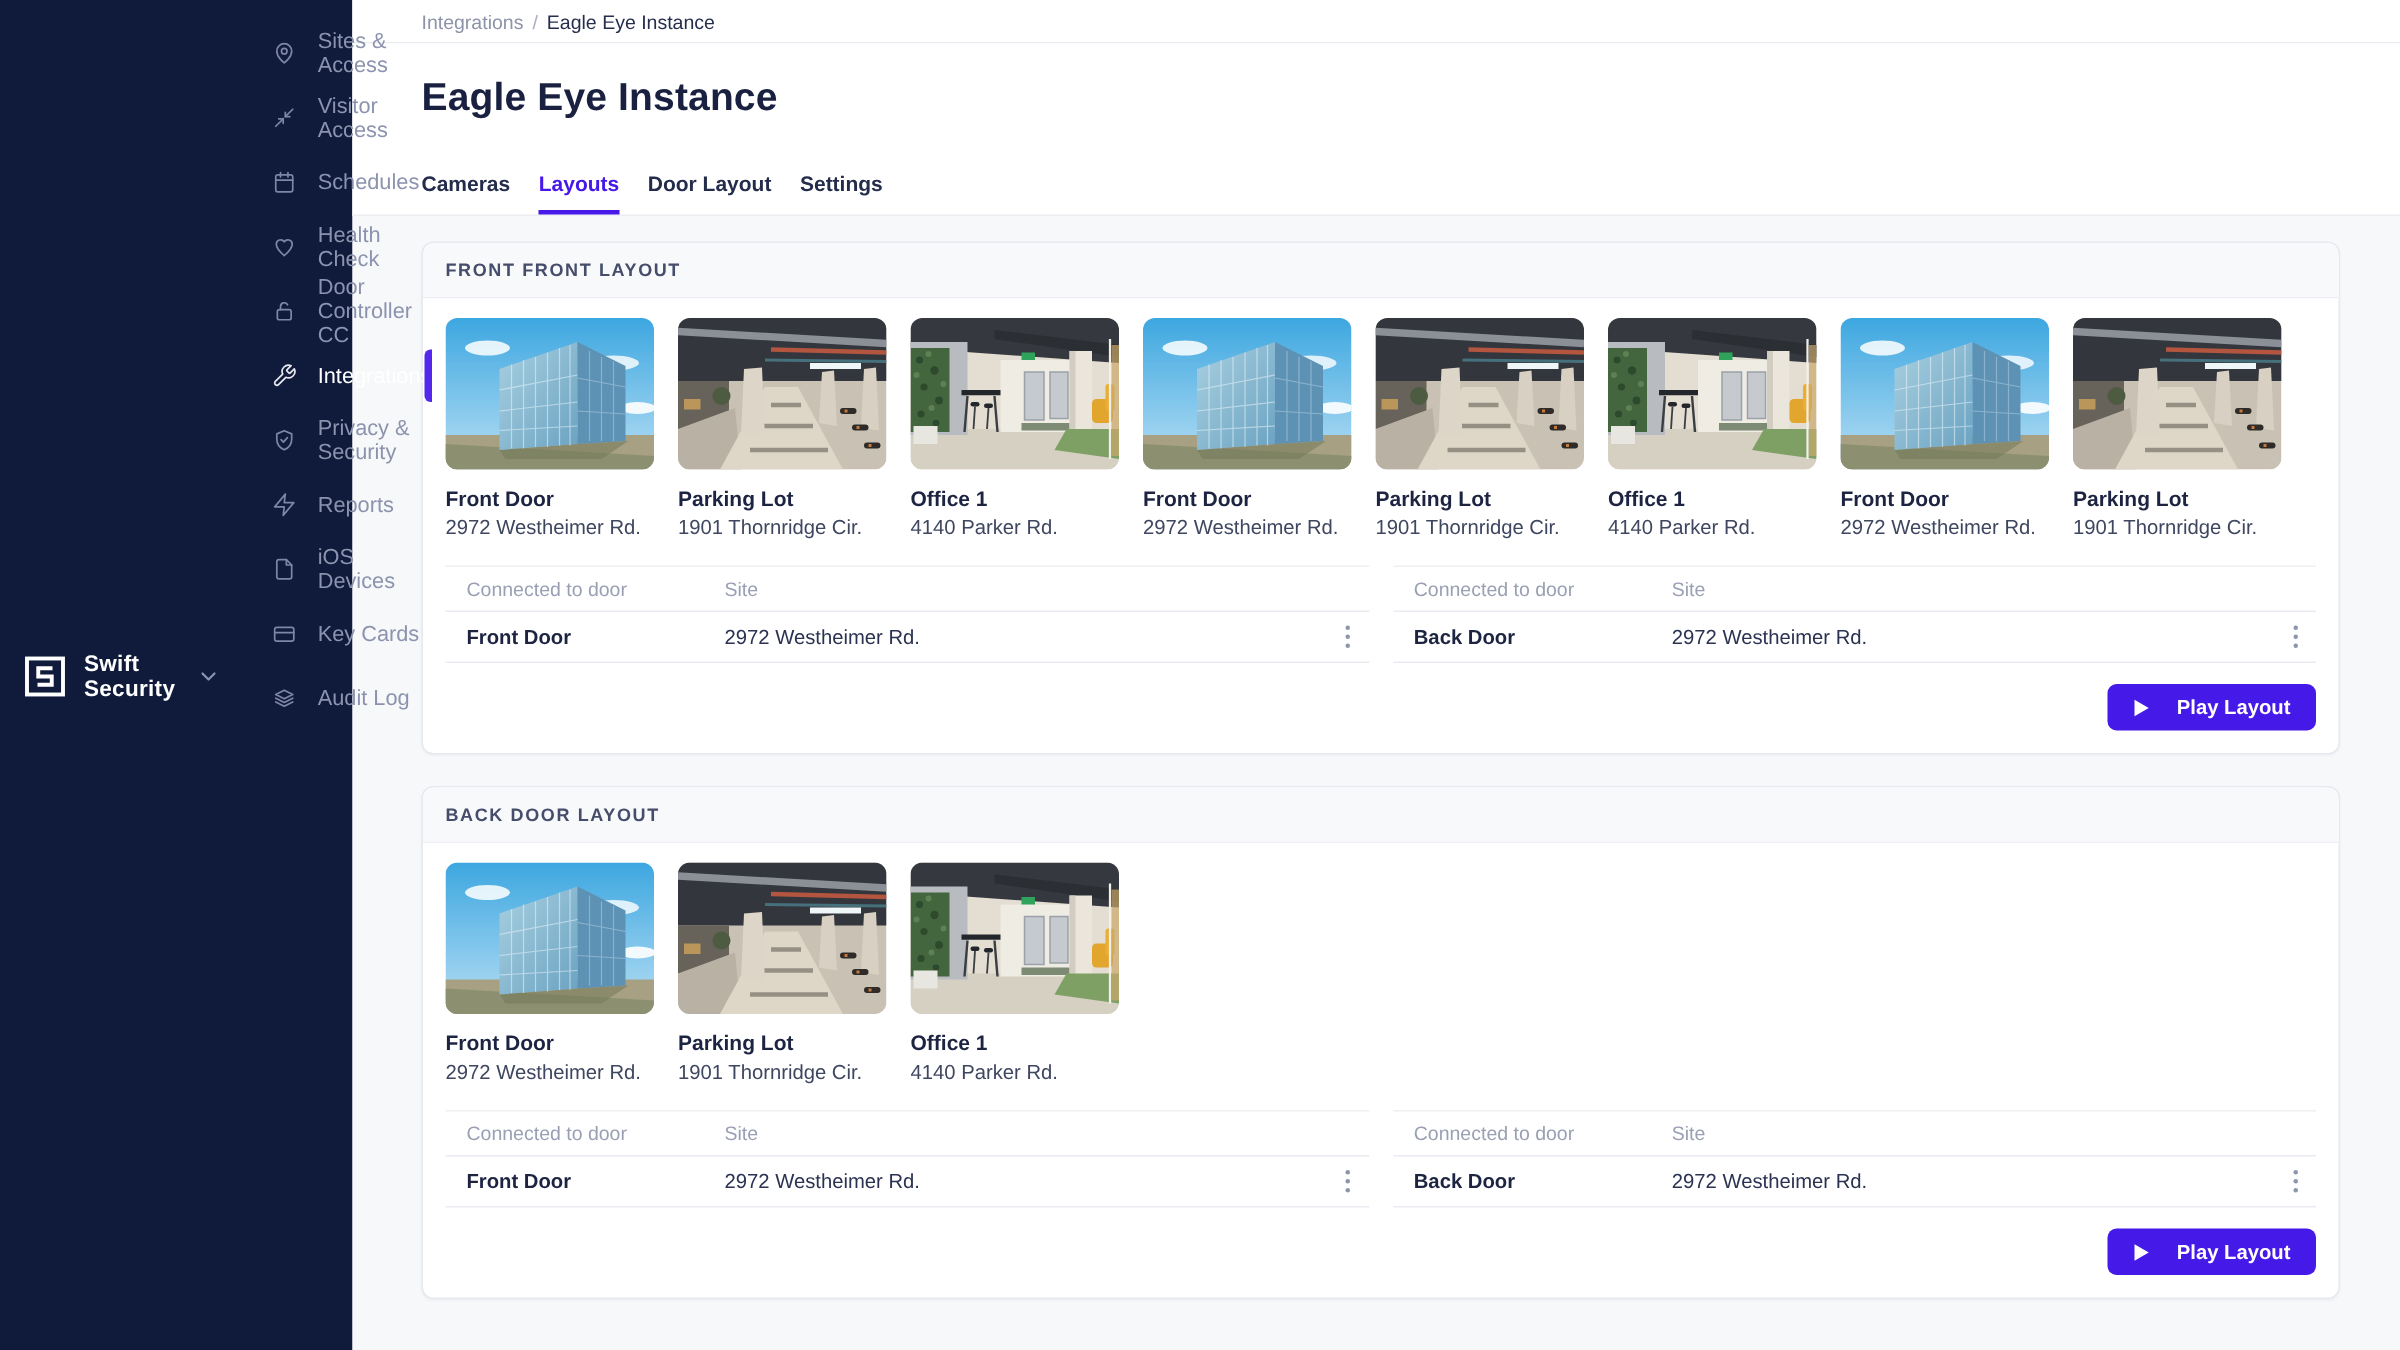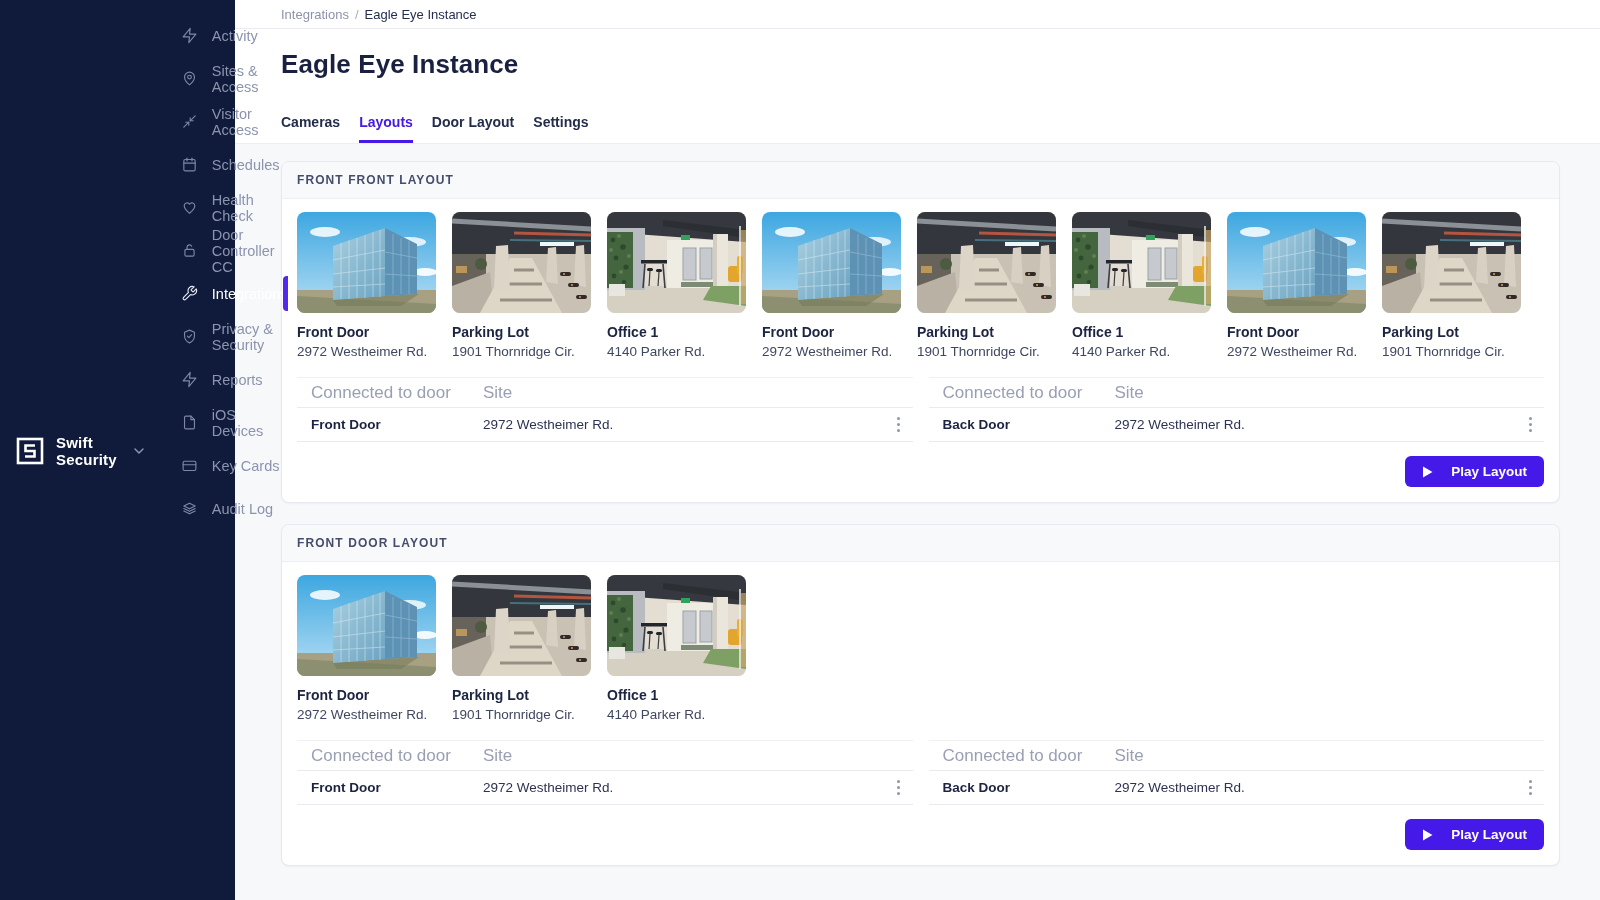--- a/index.html
+++ b/index.html
@@ -53,21 +53,21 @@
   .cameras-row { display:flex; gap:16px; }
   .camera-card { width:139px; cursor:pointer; }
   .thumb { width:139px; height:101px; border-radius:8px; display:block; }
   .cam-name { margin-top:11px; font-size:14px; font-weight:700; color:#1c2442; }
   .cam-address { margin-top:4px; font-size:13.5px; color:#3f4760; }
 
   .tables-row { display:flex; gap:16px; margin-top:18px; }
   .door-table { flex:1; }
   .t-head { display:grid; grid-template-columns:172px 1fr 28px; align-items:center;
             height:30px; padding-left:14px; border-top:1px solid #eef0f4;
-            font-size:17px; color:#9aa0b4; }
+            font-size:13px; color:#9aa0b4; }
   .t-row { display:grid; grid-template-columns:172px 1fr 28px; align-items:center;
            height:35px; padding-left:14px; border-top:1px solid #e9ebf1; border-bottom:1px solid #e9ebf1;
            font-size:13.5px; }
   .t-door { font-weight:700; color:#1c2442; }
   .t-site { color:#2c3352; }
   .kebab { display:flex; flex-direction:column; align-items:center; gap:3px; cursor:pointer;
            padding:4px; background:none; border:none; }
   .kebab span { width:3px; height:3px; border-radius:50%; background:#8f96ab; display:block; }
 
   .card-footer { display:flex; justify-content:flex-end; margin-top:14px; }
@@ -215,28 +215,20 @@
           <polyline points="6 9 12 15 18 9"></polyline>
         </svg>
     </span>
   </div>
   <div class="side-divider"></div>
 
   <nav class="nav">
     <div class="nav-item">
       <span class="nav-icon">
           <svg width="17" height="17" viewBox="0 0 24 24" fill="none" stroke="currentColor" stroke-width="1.6" stroke-linecap="round" stroke-linejoin="round">
-            <path d="M13 2 3 14h9l-1 8 10-12h-9l1-8z"></path>
-          </svg>
-        </span>
-      <span class="nav-label">Activity</span>
-    </div>
-    <div class="nav-item">
-      <span class="nav-icon">
-          <svg width="17" height="17" viewBox="0 0 24 24" fill="none" stroke="currentColor" stroke-width="1.6" stroke-linecap="round" stroke-linejoin="round">
             <path d="M12 21s-7-5.1-7-11a7 7 0 0 1 14 0c0 5.9-7 11-7 11z"></path>
             <circle cx="12" cy="10" r="2.6"></circle>
           </svg>
         </span>
       <span class="nav-label">Sites &amp; Access</span>
     </div>
     <div class="nav-item">
       <span class="nav-icon">
           <svg width="17" height="17" viewBox="0 0 24 24" fill="none" stroke="currentColor" stroke-width="1.6" stroke-linecap="round" stroke-linejoin="round">
             <line x1="20" y1="4" x2="13" y2="11"></line>
@@ -461,21 +453,21 @@
                   <polygon points="1,0.5 10.5,6 1,11.5" fill="#ffffff"></polygon>
                 </svg>
             </span>
             <span>Play Layout</span>
           </button>
         </div>
       </div>
     </section>
 
     <section class="layout-card">
-      <div class="card-header">FRONT DOOR LAYOUT</div>
+      <div class="card-header">BACK DOOR LAYOUT</div>
       <div class="card-body">
         <div class="cameras-row">
           <div class="camera-card">
             <svg class="thumb">
                 <use href="#sym-building"></use>
               </svg>
             <div class="cam-name">Front Door</div>
             <div class="cam-address">2972 Westheimer Rd.</div>
           </div>
           <div class="camera-card">

